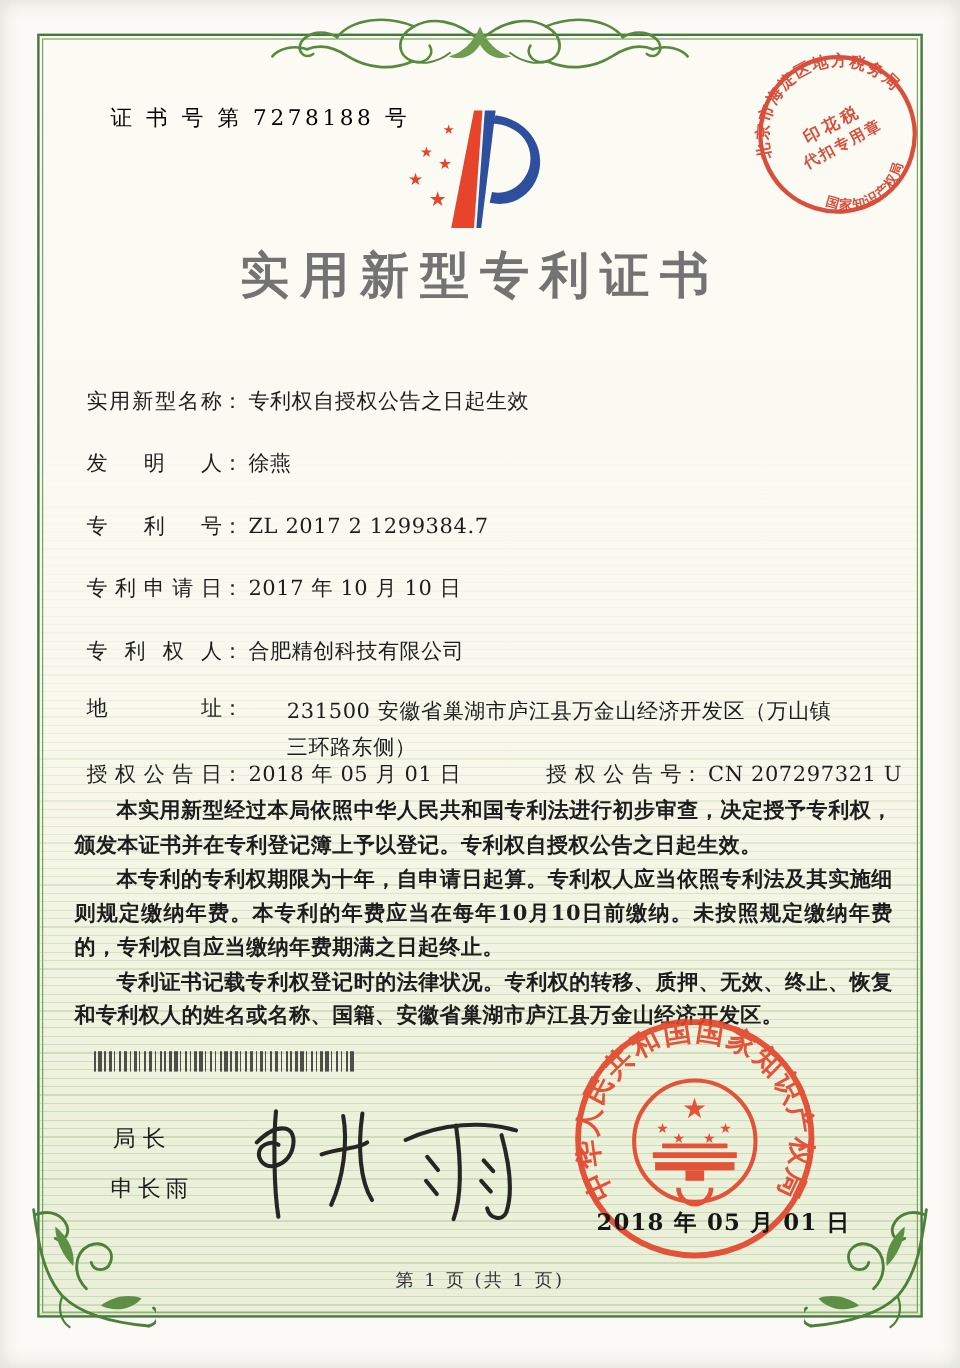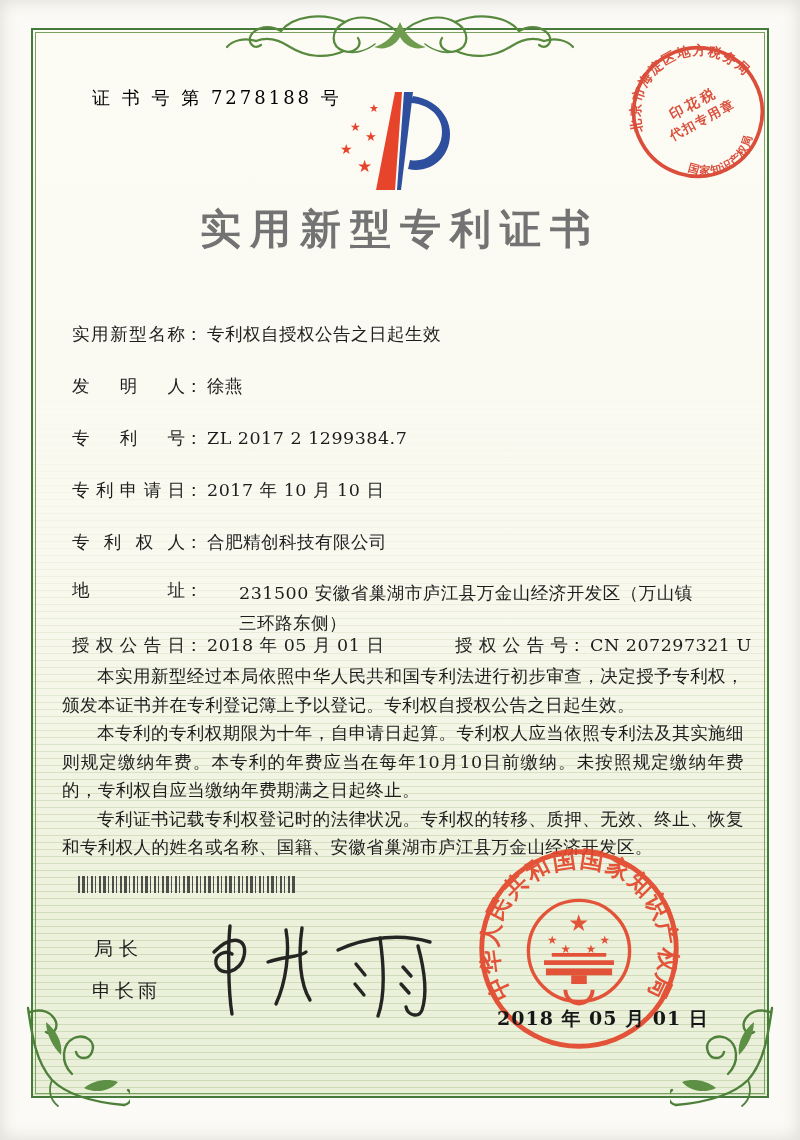--- a/index.html
+++ b/index.html
@@ -26,21 +26,21 @@
   .cert-no{left:92px;top:86px;font-size:18px;letter-spacing:3px;color:#000000;}
   .logo{left:50%;top:90px;transform:translateX(-50%);width:124px;height:104px;}
   .title{left:0;right:0;top:202px;text-align:center;font-size:41px;font-weight:700;letter-spacing:9px;color:#737373;}
   .field-row{left:72px;font-size:17.5px;white-space:nowrap;}
   .flabel{display:inline-block;width:113px;text-align:justify;text-align-last:justify;}
   .fcolon{display:inline-block;width:20px;}
   .fvalue{display:inline-block;margin-left:2px;letter-spacing:.5px;}
   .fvalue.wrap{white-space:normal;width:460px;vertical-align:top;line-height:30px;margin-left:34px;}
   .pair2{position:absolute;left:383px;top:0;white-space:nowrap;}
   .paras{left:62px;top:662px;width:682px;font-size:17.5px;line-height:28.5px;text-align:justify;letter-spacing:.4px;}
-  .paras p{margin:0;text-indent:2em;}
+  .paras p{margin:0;text-indent:2em;font-weight:bold;}
   .barcode{left:78px;top:876px;width:218px;height:17px;opacity:.82;
     background:repeating-linear-gradient(90deg,#2b2b2b 0 2px,transparent 2px 4px,#2b2b2b 4px 7px,transparent 7px 9px,#2b2b2b 9px 10px,transparent 10px 13px,#2b2b2b 13px 15px,transparent 15px 17px,#2b2b2b 17px 18px,transparent 18px 21px);}
   .sign-title{left:94px;top:936px;font-size:19px;letter-spacing:6px;font-family:"DejaVu Sans","Liberation Sans",sans-serif;}
   .sign-name{left:92px;top:978px;font-size:19px;letter-spacing:4px;font-family:"DejaVu Sans","Liberation Sans",sans-serif;}
   .signature{left:198px;top:912px;width:252px;height:112px;z-index:8;}
   .tax-stamp{left:628px;top:42px;width:140px;height:140px;transform:rotate(-28deg);opacity:.92;z-index:6;}
   .main-seal{left:472px;top:842px;width:214px;height:214px;opacity:.9;z-index:6;}
   .seal-date{left:497px;top:1006px;font-size:19px;letter-spacing:1px;color:#161616;z-index:9;font-weight:600;}
   .footer{left:0;right:0;top:1058px;text-align:center;font-size:15px;letter-spacing:2px;color:#33333a;}
   svg{display:block;}
@@ -198,16 +198,17 @@
       <path d="M 74,124 L 146,124" stroke-width="5" fill="none"></path>
       <path d="M 82,116 L 138,116" stroke-width="4" fill="none"></path>
       <rect x="76" y="130" width="68" height="7" stroke="none"></rect>
       <rect x="102" y="137" width="16" height="9" stroke="none"></rect>
       <path d="M 96,152 A 14,14 0 0 0 124,152" stroke-width="4" fill="none"></path>
     </g>
   </svg>
 
   <div class="abs seal-date">2018 年 05 月 01 日</div>
 
+  <div class="abs footer">第 1 页 (共 1 页)</div>
 
 </div>
 
 <div class="scan-edge"></div>
 
 </body></html>

